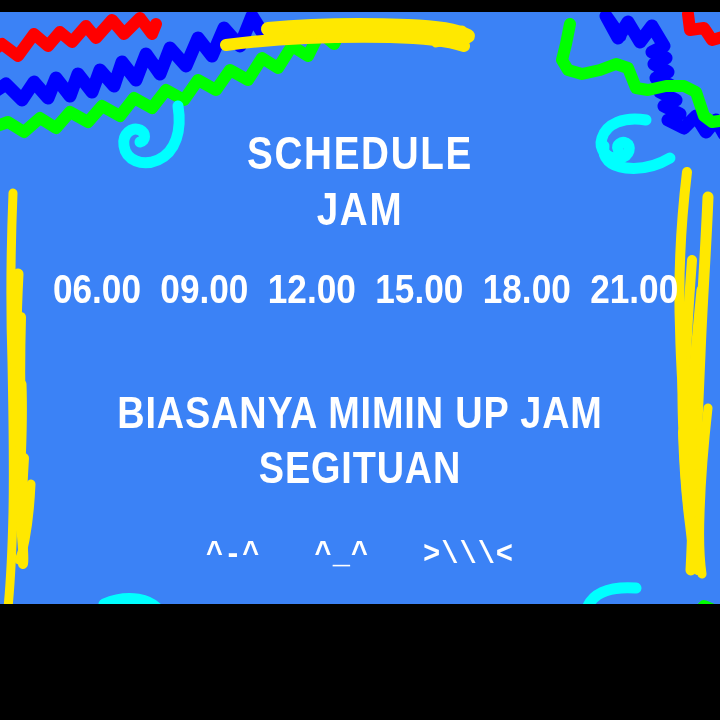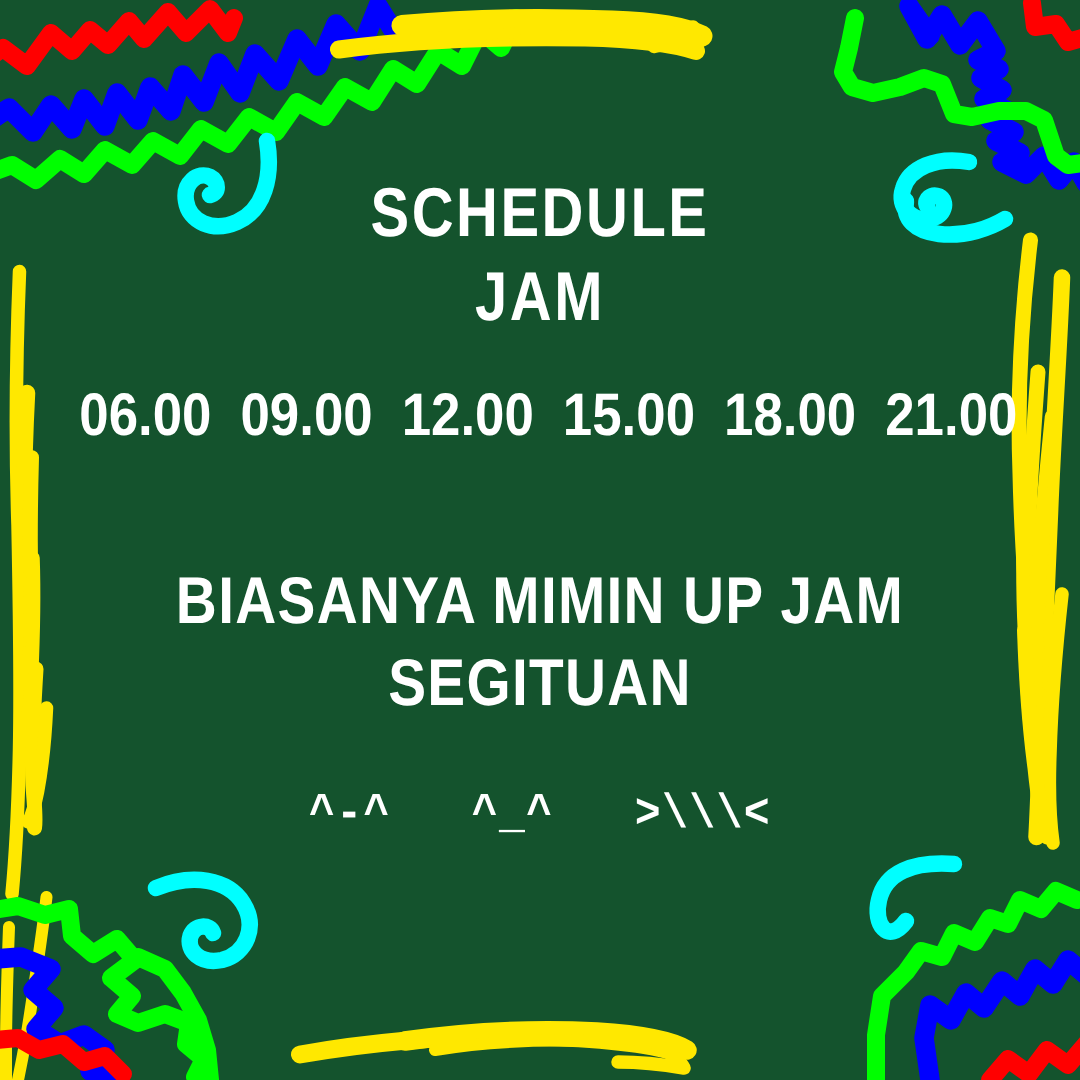--- a/index.html
+++ b/index.html
@@ -3,24 +3,25 @@
 <meta charset="utf-8">
 <style>
   html, body {
     margin: 0;
     padding: 0;
     background: #000000;
   }
   #poster {
     position: relative;
     width: 720px;
-    height: 720px;
-    background: #14532d;
+    height: 592px;
+    background: #3b82f6;
     overflow: hidden;
     font-family: "Liberation Sans", sans-serif;
+    margin-top: 12px;
   }
   #doodle-layer {
     position: absolute;
     left: 0;
     top: 0;
     width: 720px;
     height: 720px;
     pointer-events: none;
   }
   #content-layer {

